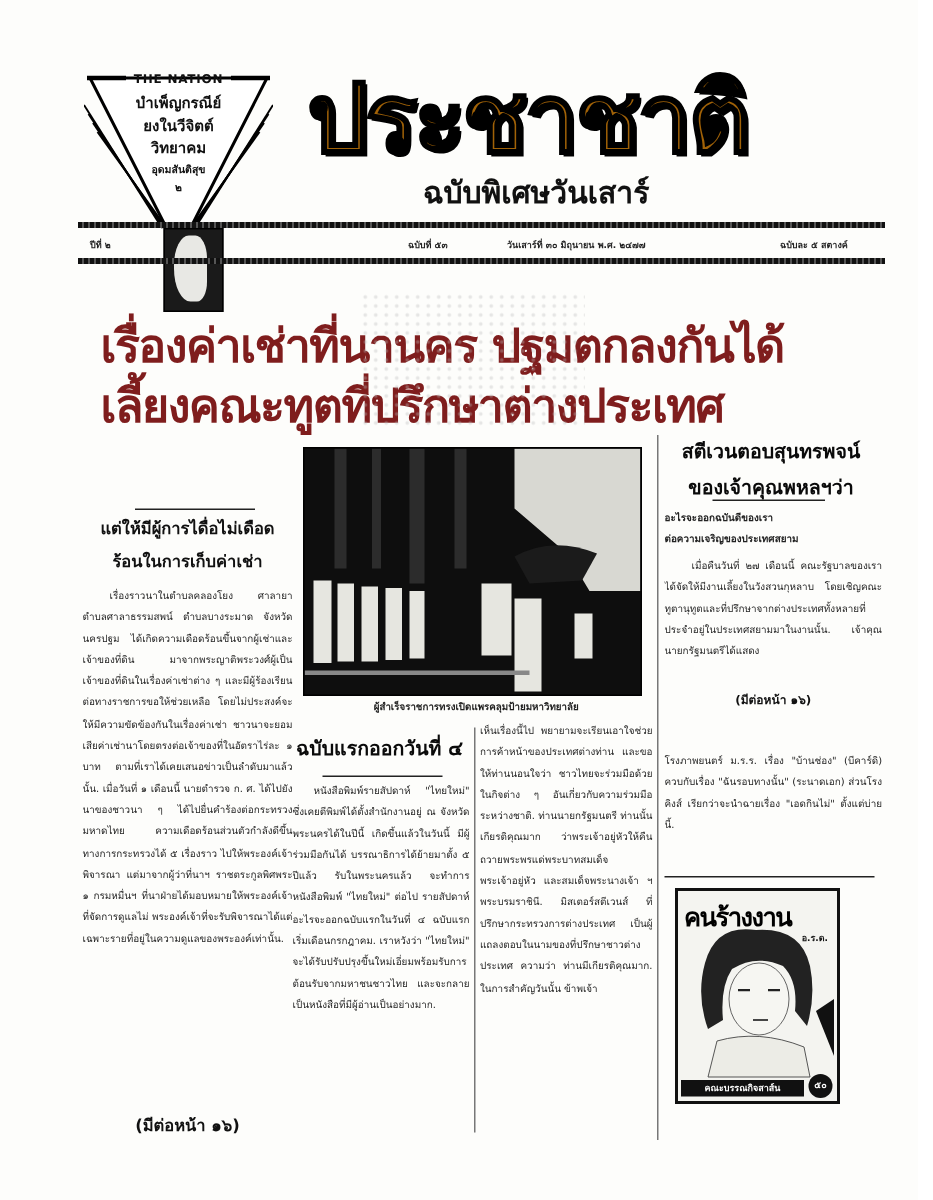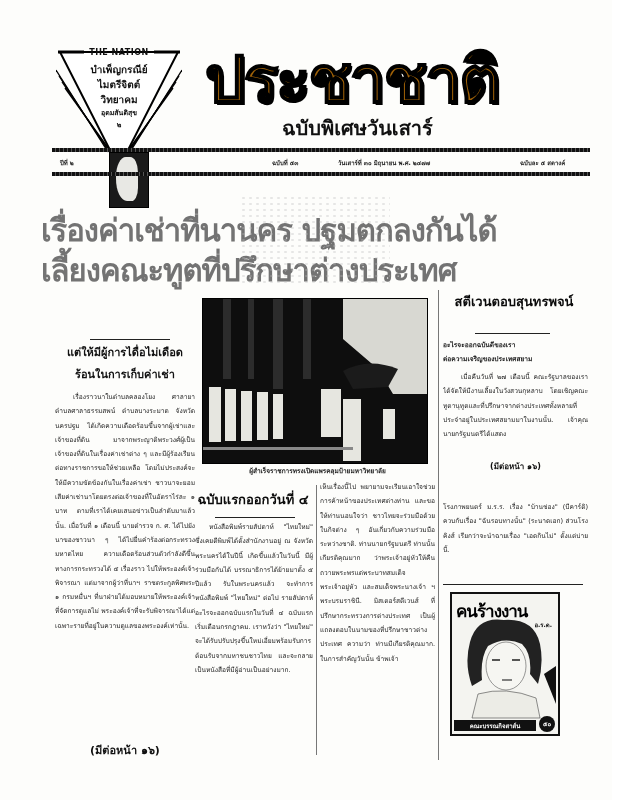--- a/index.html
+++ b/index.html
@@ -23,22 +23,22 @@
   .title { position:absolute; left:205px; top:45px; width:380px; height:70px;
     font:900 64px "DejaVu Sans", sans-serif; letter-spacing:-2px; line-height:70px;
     color:#a16207; -webkit-text-stroke:2px #000; text-shadow:2px 2px 0 #000; }
   .subtitle { position:absolute; left:282px; top:112px; font:bold 20px "DejaVu Sans", sans-serif; color:#111; }
 
   .rule { position:absolute; left:52px; width:538px; height:4px;
     background:repeating-linear-gradient(90deg,#111 0 3px,#555 3px 4px); }
   .dateline { position:absolute; top:158px; font:bold 6px "DejaVu Sans", sans-serif; color:#222; white-space:nowrap; }
 
   
-  .headline { position:absolute; left:41px; width:540px; font:900 31px "DejaVu Sans", sans-serif;
-    letter-spacing:-1px; color:#737373; white-space:nowrap; }
+  .headline { position:absolute; left:67px; width:540px; font:900 31px "DejaVu Sans", sans-serif;
+    letter-spacing:-1px; color:#7f1d1d; white-space:nowrap; }
 
   
   .col-head { position:absolute; font:bold 14px "DejaVu Sans", sans-serif; text-align:center; color:#0a0a0a; line-height:24px; }
   .col-sub { position:absolute; font:bold 11px "DejaVu Sans", sans-serif; text-align:center; line-height:22px; }
   .body-text { position:absolute; font:6.6px "DejaVu Sans", sans-serif; line-height:14.3px; color:#222;
     text-align:justify; overflow:hidden; }
   .hr { position:absolute; height:1px; background:#222; }
   .vr { position:absolute; width:1px; background:#777; }
 
   .photo { position:absolute; left:202px; top:298px; width:224px; height:164px; background:#0d0d0d; overflow:hidden;
@@ -72,21 +72,21 @@
           <line x1="9" y1="40" x2="55" y2="104"></line>
         <line x1="126" y1="22" x2="74" y2="104"></line>
           <line x1="123" y1="28" x2="73" y2="104"></line>
         <line x1="120" y1="34" x2="72" y2="104"></line>
           <line x1="117" y1="40" x2="71" y2="104"></line>
       </g>
     </svg>
     <div class="nation">THE NATION</div>
     <div class="motto">
       <div>บำเพ็ญกรณีย์</div>
-      <div>ไมตรีจิตต์</div>
+      <div>ยงในวีจิตต์</div>
       <div>วิทยาคม</div>
       <span class="small">อุดมสันติสุข</span>
       <span class="small">๒</span>
     </div>
   </div>
   <div class="portrait">
       <div class="face"></div>
     </div>
 
   <div class="title">ประชาชาติ</div>
@@ -139,20 +139,21 @@
   <div class="col-head" style="left:192px;top:488px;width:122px;font-size:13px">ฉบับแรกออกวันที่ ๔</div>
   <div class="hr" style="left:215px;top:517px;width:80px"></div>
   <div class="body-text" style="left:195px;top:520px;width:118px;height:240px;text-indent:14px">หนังสือพิมพ์รายสัปดาห์ "ไทยใหม่" ซึ่งเคยตีพิมพ์ได้ตั้งสำนักงานอยู่ ณ จังหวัดพระนครได้ในปีนี้ เกิดขึ้นแล้วในวันนี้ มีผู้ร่วมมือกันได้ บรรณาธิการได้ย้ายมาตั้ง ๕ ปีแล้ว รับในพระนครแล้ว จะทำการหนังสือพิมพ์ "ไทยใหม่" ต่อไป รายสัปดาห์ อะไรจะออกฉบับแรกในวันที่ ๔ ฉบับแรกเริ่มเดือนกรกฎาคม. เราหวังว่า "ไทยใหม่" จะได้รับปรับปรุงขึ้นใหม่เอี่ยมพร้อมรับการต้อนรับจากมหาชนชาวไทย และจะกลายเป็นหนังสือที่มีผู้อ่านเป็นอย่างมาก.</div>
   <div class="vr" style="left:316px;top:485px;height:270px"></div>
 
   <div class="body-text" style="left:320px;top:480px;width:115px;height:285px">เห็นเรื่องนี้ไป พยายามจะเรียนเอาใจช่วยการค้าหน้าของประเทศต่างท่าน และขอให้ท่านนอนใจว่า ชาวไทยจะร่วมมือด้วยในกิจต่าง ๆ อันเกี่ยวกับความร่วมมือระหว่างชาติ. ท่านนายกรัฐมนตรี ท่านนั้นเกียรติคุณมาก ว่าพระเจ้าอยู่หัวให้คืน ถวายพระพรแด่พระบาทสมเด็จพระเจ้าอยู่หัว และสมเด็จพระนางเจ้า ฯ พระบรมราชินี. มิสเตอร์สตีเวนส์ ที่ปรึกษากระทรวงการต่างประเทศ เป็นผู้แถลงตอบในนามของที่ปรึกษาชาวต่างประเทศ ความว่า ท่านมีเกียรติคุณมาก. ในการสำคัญวันนั้น ข้าพเจ้า</div>
   <div class="vr" style="left:438px;top:290px;height:470px"></div>
 
   <div class="col-head" style="left:440px;top:290px;width:148px;font-size:13px">
     <div>สตีเวนตอบสุนทรพจน์</div>
+    <div>ของเจ้าคุณพหลฯว่า</div>
   </div>
   <div class="hr" style="left:475px;top:333px;width:75px"></div>
   <div class="body-text" style="left:443px;top:338px;width:145px;height:30px;font-weight:bold">
     <div>อะไรจะออกฉบันดีของเรา</div>
     <div>ต่อความเจริญของประเทศสยาม</div>
   </div>
   <div class="body-text" style="left:443px;top:370px;width:145px;height:86px;text-indent:18px">เมื่อคืนวันที่ ๒๗ เดือนนี้ คณะรัฐบาลของเราได้จัดให้มีงานเลี้ยงในวังสวนกุหลาบ โดยเชิญคณะทูตานุทูตและที่ปรึกษาจากต่างประเทศทั้งหลายที่ประจำอยู่ในประเทศสยามมาในงานนั้น. เจ้าคุณนายกรัฐมนตรีได้แสดง</div>
   <div class="col-sub" style="left:443px;top:456px;width:145px;font-size:8px">(มีต่อหน้า ๑๖)</div>
   <div class="body-text" style="left:443px;top:500px;width:145px;height:86px">โรงภาพยนตร์ ม.ร.ร. เรื่อง "บ้านช่อง" (บีคาร์ดิ) ควบกับเรื่อง "ฉันรอบทางนั้น" (ระนาดเอก) ส่วนโรงคิงส์ เรียกว่าจะนำฉายเรื่อง "เอดกินไม่" ตั้งแต่บ่ายนี้.</div>
   <div class="hr" style="left:443px;top:584px;width:140px"></div>

